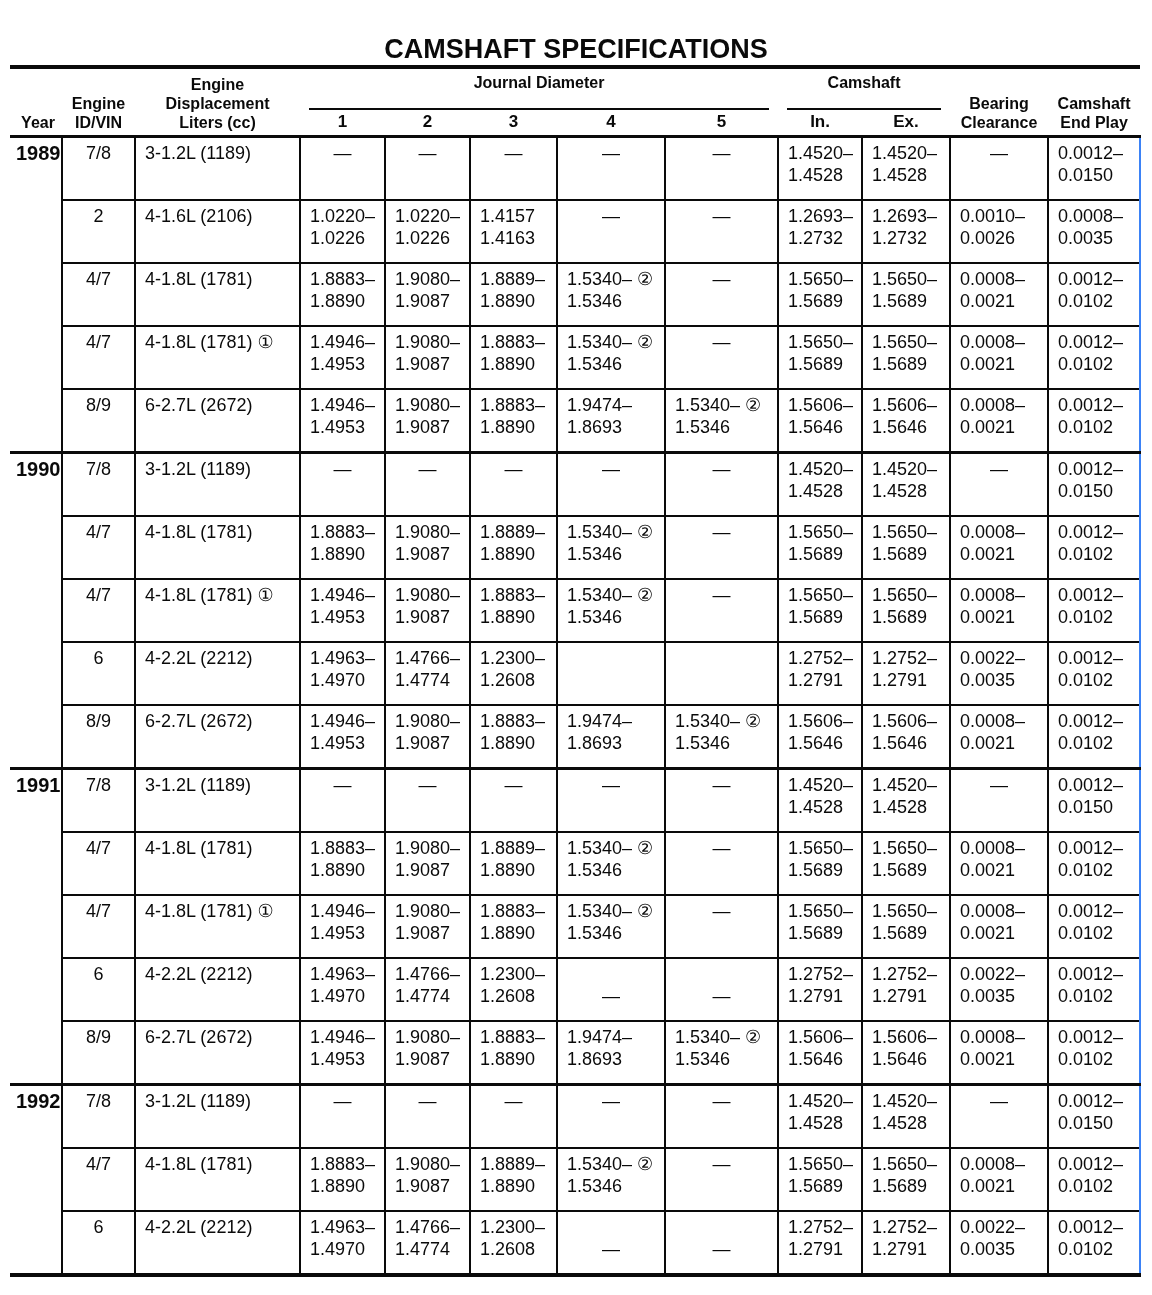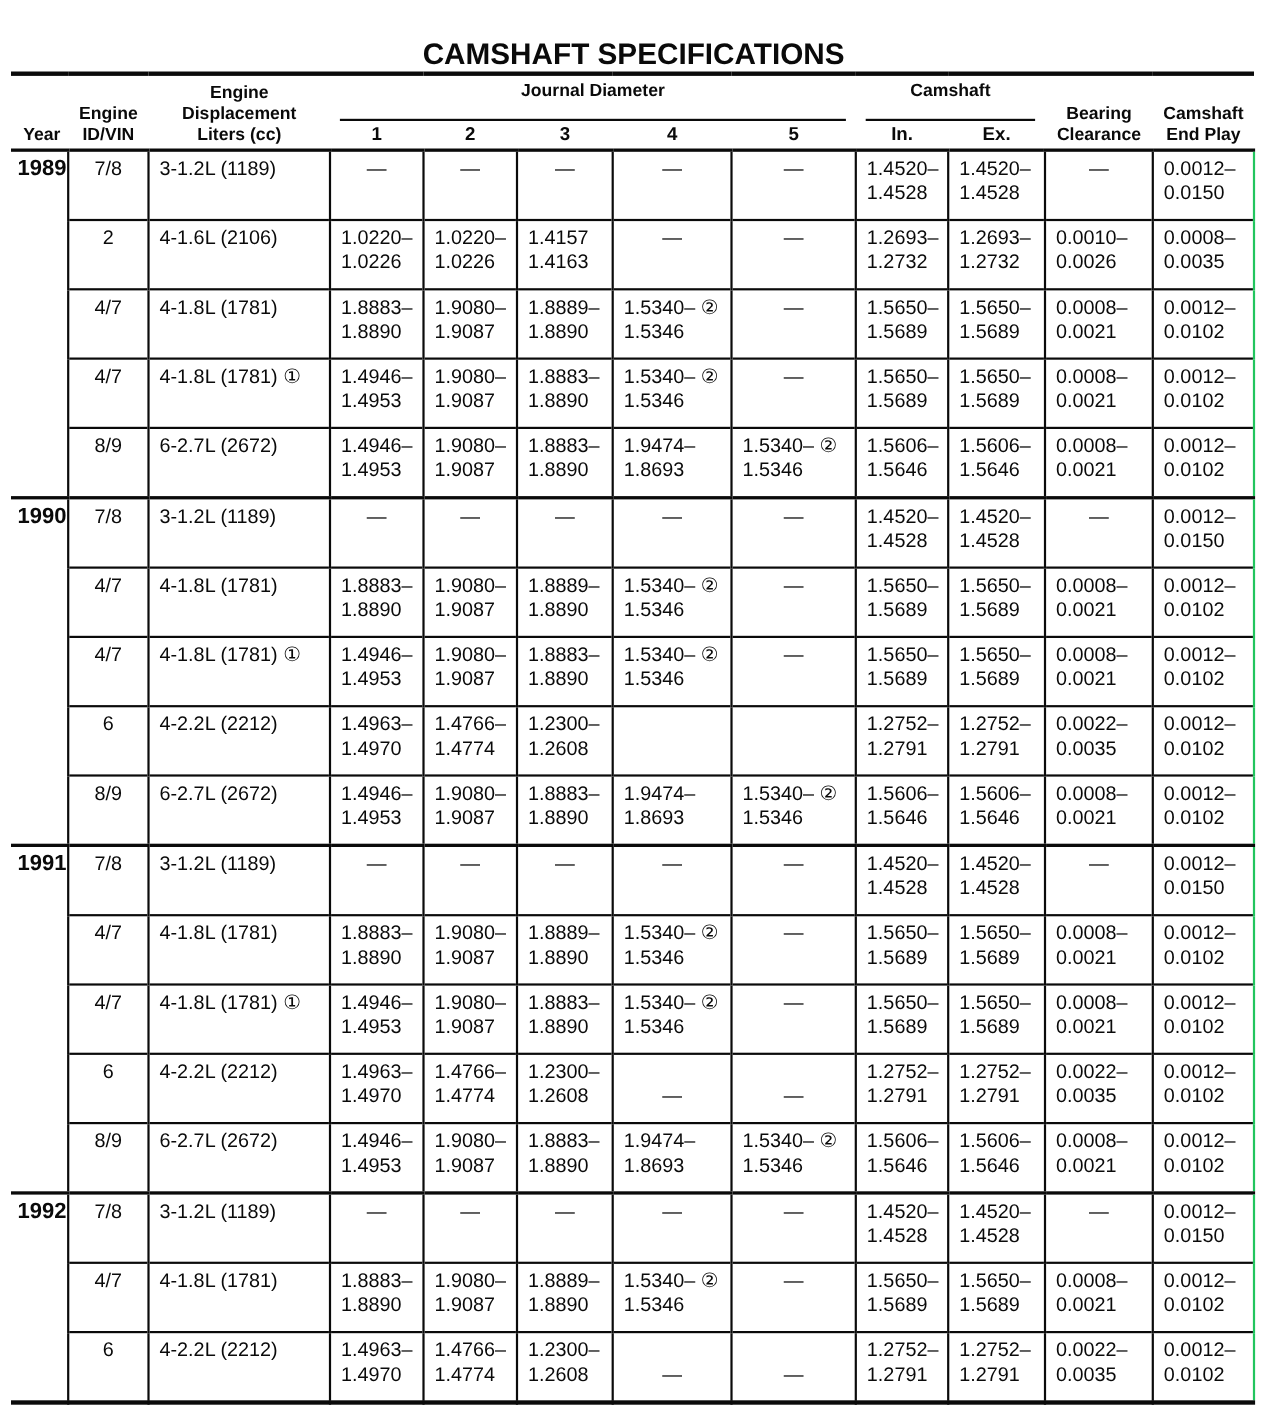--- a/index.html
+++ b/index.html
@@ -73,21 +73,21 @@
     font-size: 18px;
     line-height: 22px;
     vertical-align: top;
     white-space: pre-line;
     padding: 4px 2px 13px 9px;
     border-left: 2px solid #0a0a0a;
     border-top: 2px solid #0a0a0a;
     text-align: left;
     color: #0a0a0a;
   }
-  tbody td:last-child { border-right: 2px solid #22c55e; }
+  tbody td:last-child { border-right: 2px solid #3b82f6; }
   tbody tr.group-start td { border-top: 3.5px solid #0a0a0a; }
   tbody td.year-cell {
     border-left: none;
     font-weight: bold;
     font-size: 20px;
     padding-left: 6px;
   }
   tbody td.id-cell { text-align: center; padding-left: 2px; }
   tbody td.center { text-align: center; padding-left: 2px; }
 </style>

